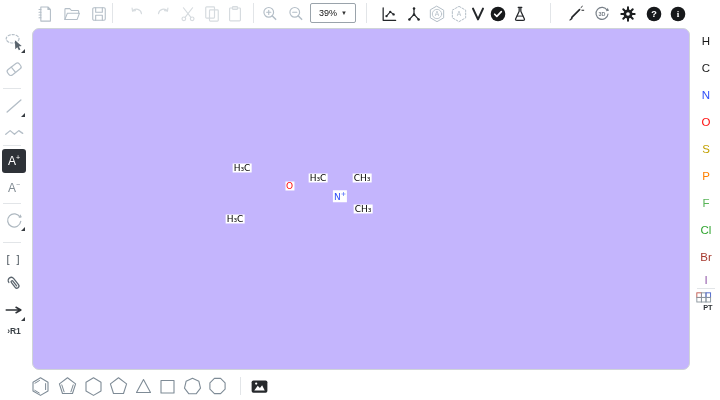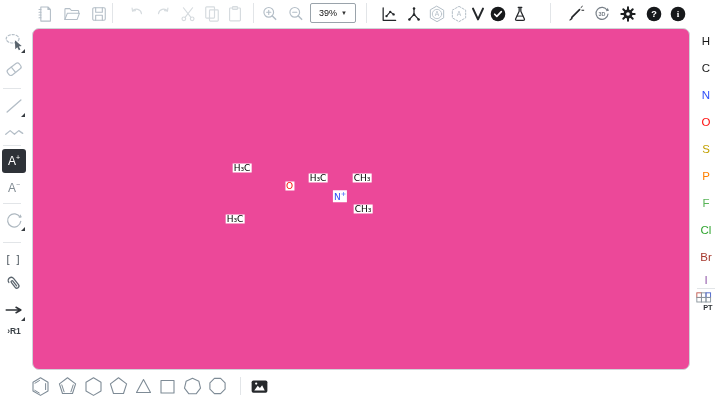--- a/index.html
+++ b/index.html
@@ -25,21 +25,21 @@
   .zoombox .caret{font-size:6px;color:#333}
   
   .chgbtn{font-family:"Liberation Sans",sans-serif;font-size:12px;color:#828c94;border-radius:3px}
   .chgbtn sup{font-size:7px;margin-top:-7px}
   .chgbtn.sel{background:#2e3238;color:#fff}
   .sgroup-label{font-size:11px;letter-spacing:2px;color:#4a545c}
   .rgroup-label{font-size:8.5px;font-weight:bold;color:#3a4046}
   
   .elem{font-size:11.5px;font-weight:400}
   
-  .canvas{position:absolute;left:32px;top:28px;width:656px;height:340px;background:#ec4899;
+  .canvas{position:absolute;left:32px;top:28px;width:656px;height:340px;background:#c4b5fd;
        border:1px solid #cfd4d8;border-radius:7px}
   .atom{position:absolute;transform:translate(-50%,-50%);font-family:"DejaVu Sans",sans-serif;
        font-size:9px;line-height:9px;background:#fff;padding:0 1px;white-space:nowrap}
   .atom sup{font-size:6.5px;vertical-align:3.5px}
   .bonds{position:absolute;left:188px;top:127px}
 </style>
 </head>
 <body>
 
 

